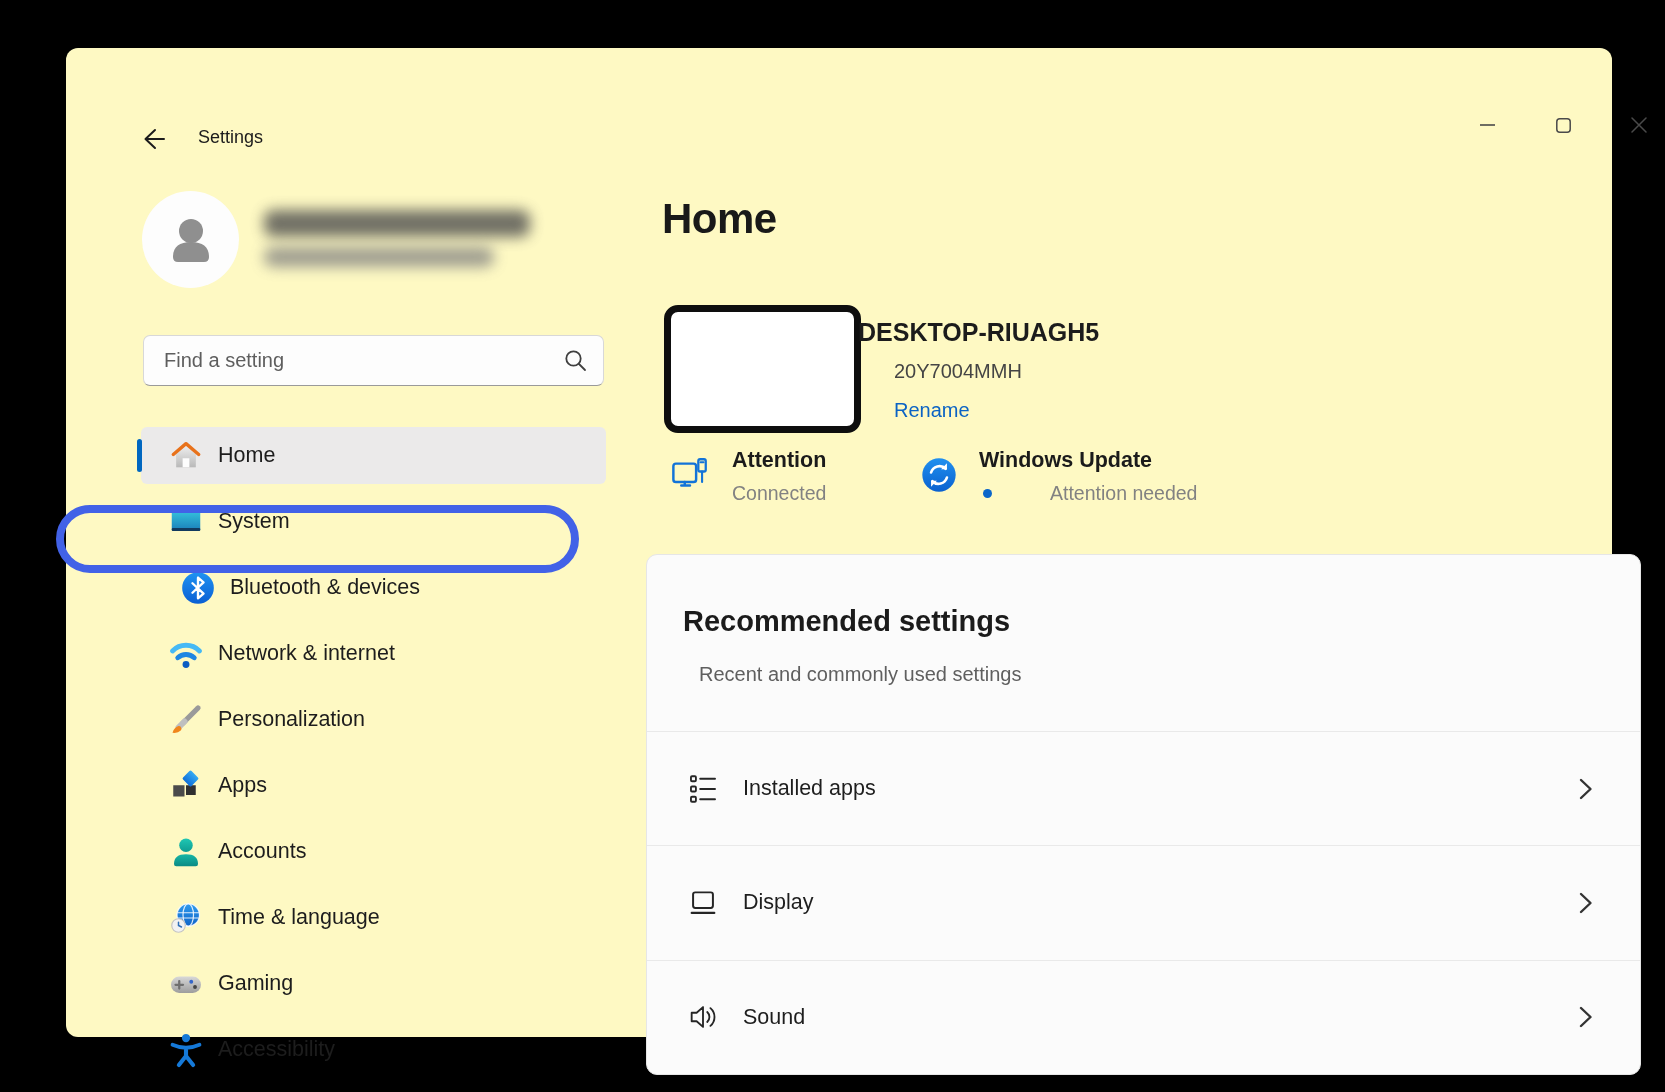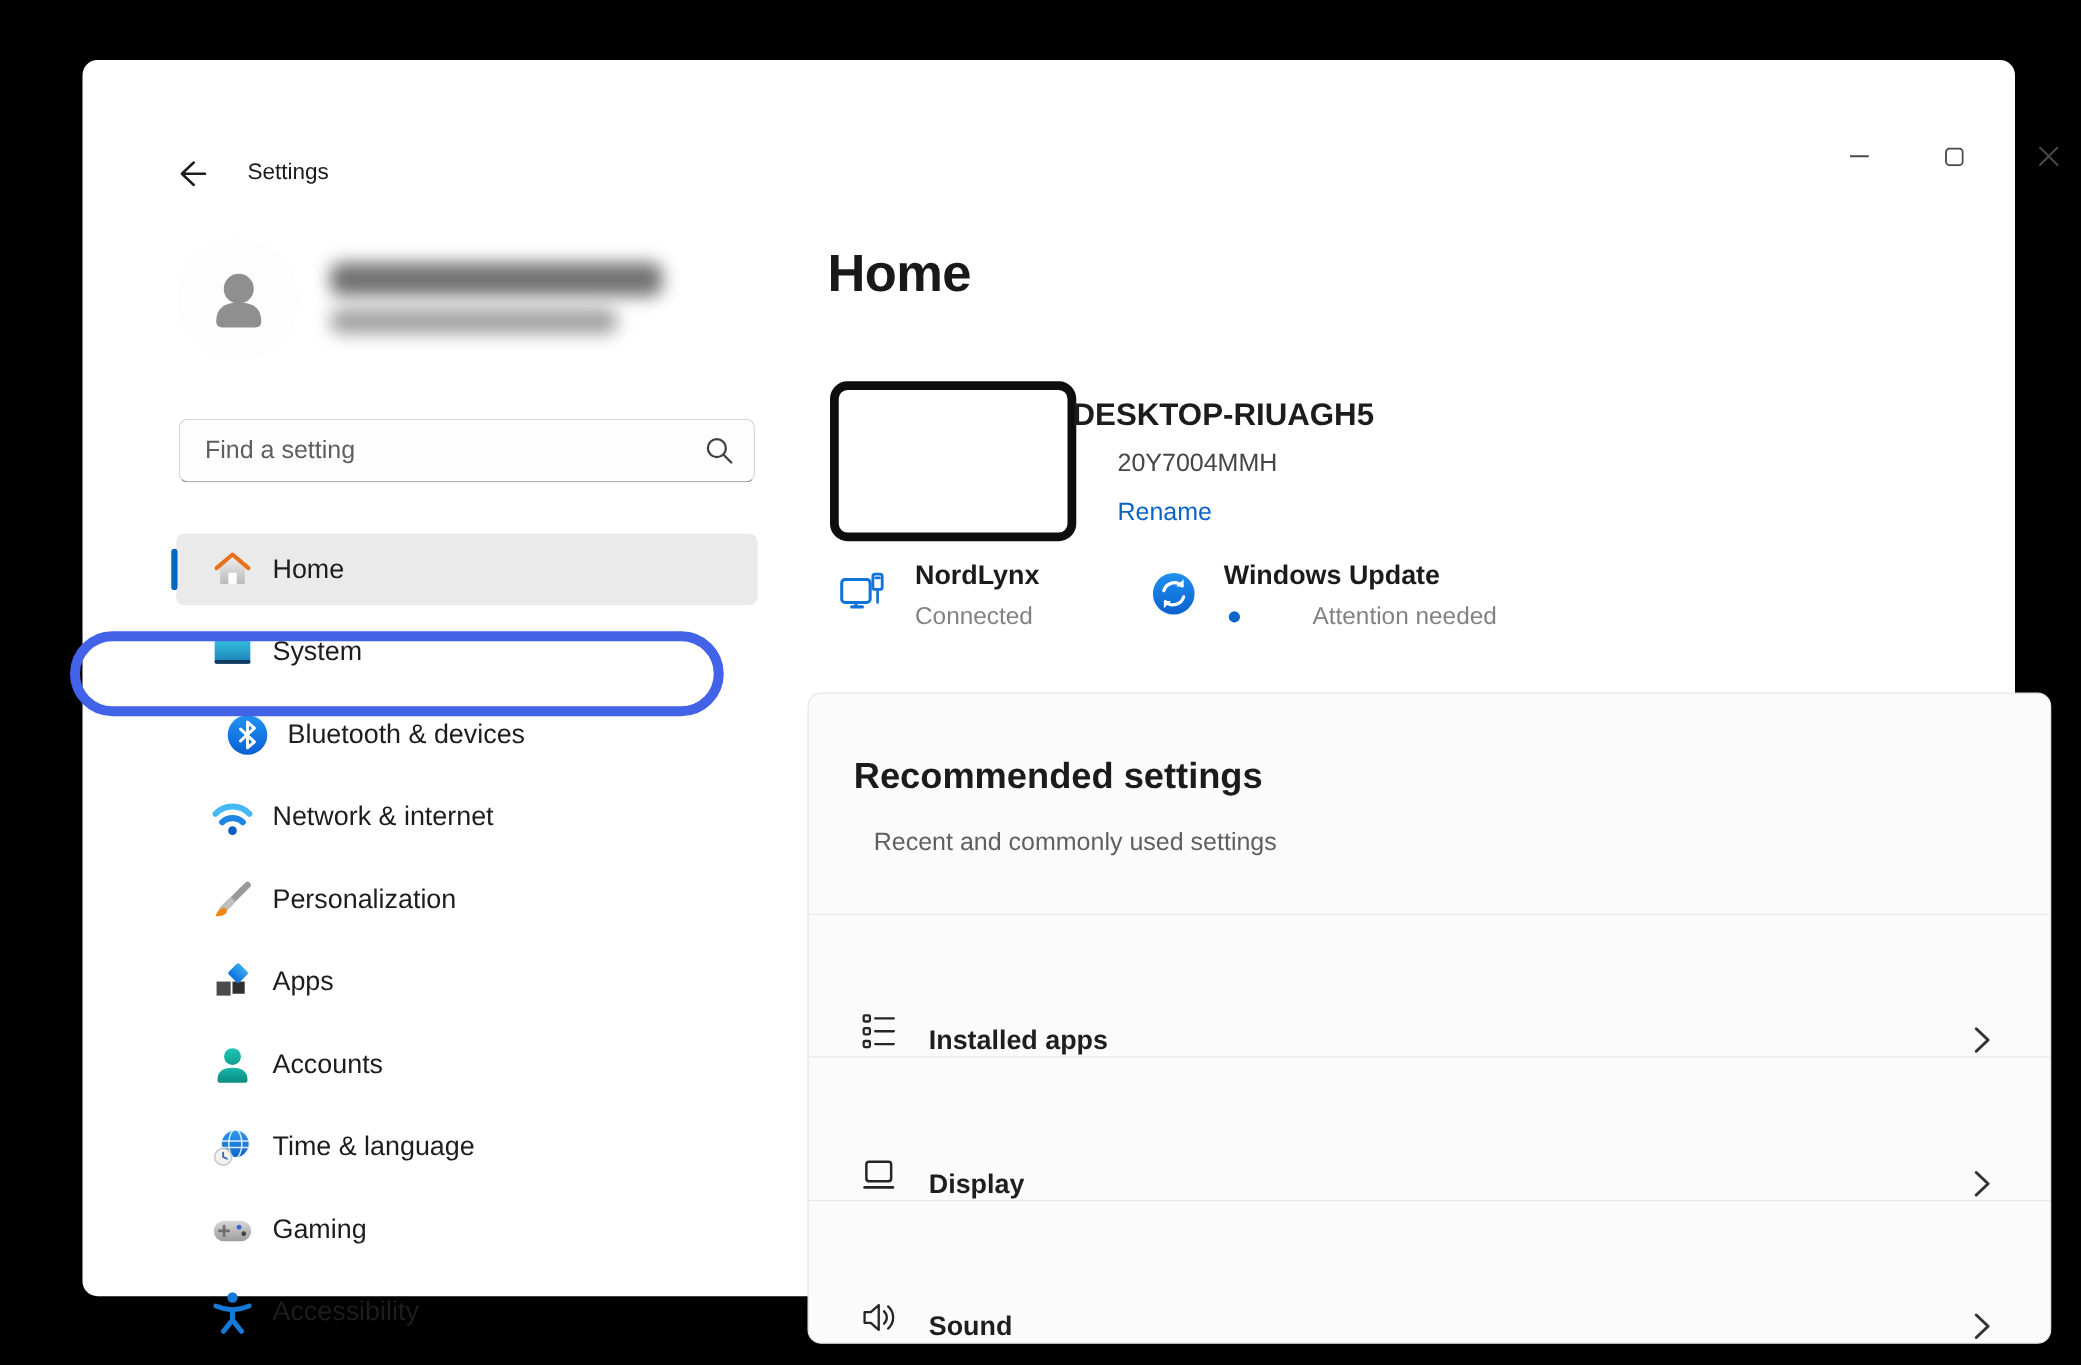--- a/index.html
+++ b/index.html
@@ -1,18 +1,18 @@
 <!DOCTYPE html>
 <html><head>
 <meta charset="utf-8">
 <style>
   html,body{margin:0;padding:0;background:#000;}
   .stage{position:relative;width:1665px;height:1092px;background:#000;overflow:hidden;
          font-family:"Liberation Sans","DejaVu Sans",sans-serif;-webkit-font-smoothing:antialiased;}
-  .window{position:absolute;left:66px;top:48px;width:1546px;height:989px;background:#ffffff;
+  .window{position:absolute;left:66px;top:48px;width:1546px;height:989px;background:#fef9c3;
           border-radius:12px;box-shadow:0 0 80px 20px rgba(0,0,0,.6);}
   
   .titlebar{position:absolute;left:0;top:0;width:100%;height:110px;}
   .back-btn{position:absolute;left:72px;top:76px;width:30px;height:30px;cursor:pointer;}
   .app-title{position:absolute;left:132px;top:79px;font-size:18px;color:#1b1b1b;}
   .caption{position:absolute;top:60px;width:48px;height:34px;display:flex;align-items:center;justify-content:center;}
   .cap-min{left:1398px;} .cap-max{left:1473px;} .cap-close{left:1549px;}
   
   .avatar{position:absolute;left:76px;top:143px;width:97px;height:97px;border-radius:50%;background:#fdfdfd;
           display:flex;align-items:center;justify-content:center;}
@@ -49,21 +49,21 @@
   .tile-t{position:absolute;font-size:21.5px;font-weight:700;color:#1b1b1b;white-space:nowrap;}
   .tile-s{position:absolute;font-size:19.5px;color:#828282;white-space:nowrap;}
   .att-dot{position:absolute;left:917px;top:441px;width:9px;height:9px;border-radius:50%;background:#0b66c9;}
   
   .card{position:absolute;left:580px;top:506px;width:995px;height:521px;background:#fbfbfb;
         border:1px solid #e6e6e6;border-radius:11px;box-sizing:border-box;overflow:hidden;}
   .card-head{position:relative;height:176px;}
   .card-title{position:absolute;left:36px;top:50px;font-size:29px;font-weight:700;color:#1b1b1b;}
   .card-sub{position:absolute;left:52px;top:108px;font-size:20px;color:#5f5f5f;}
   .card-rows{position:absolute;left:0;top:176px;right:0;bottom:0;display:flex;flex-direction:column;}
-  .crow{flex:1;display:flex;align-items:flex-end;border-top:1px solid #e9e9e9;cursor:pointer;font-weight:bold;}
+  .crow{flex:1;display:flex;align-items:center;border-top:1px solid #e9e9e9;cursor:pointer;}
   .crow-ic{width:40px;height:40px;margin-left:36px;flex:0 0 auto;display:flex;align-items:center;justify-content:center;}
   .crow-label{margin-left:20px;font-size:21.5px;color:#1e1e1e;flex:1;}
   .crow-chev{margin-right:44px;flex:0 0 auto;display:flex;}
   svg{display:block;}
 </style>
 </head>
 <body>
 
 <div class="stage">
   <div class="window">
@@ -292,21 +292,21 @@
     <div class="dev-rename">Rename</div>
 
     <div class="tile-ic" style="left:602px;top:405px;">
       <svg width="42" height="42" viewBox="0 0 48 48">
         <rect x="5" y="11" width="26" height="21" rx="3" fill="none" stroke="#1273d8" stroke-width="2.8"></rect>
         <path d="M14 36 h10 M18 32 v4" stroke="#1273d8" stroke-width="2.8" stroke-linecap="round"></path>
         <rect x="33.5" y="6" width="8.5" height="14" rx="2" fill="none" stroke="#1273d8" stroke-width="2.6"></rect>
         <path d="M36 9.5 h3.5 M37.8 20 v12" stroke="#1273d8" stroke-width="2.4" stroke-linecap="round"></path>
       </svg>
     </div>
-    <div class="tile-t" style="left:666px;top:400px;">NordLynx</div>
+    <div class="tile-t" style="left:666px;top:400px;">Attention</div>
     <div class="tile-s" style="left:666px;top:434px;">Connected</div>
 
     <div class="tile-ic" style="left:851px;top:405px;">
       <svg width="40" height="40" viewBox="0 0 48 48">
         <circle cx="24" cy="24" r="20" fill="url(#wuG)"></circle>
         <path d="M14.5 21 a10.5 10.5 0 0 1 17.5 -4.5" fill="none" stroke="#ffffff" stroke-width="3.2" stroke-linecap="round"></path>
         <path d="M33.5 27 a10.5 10.5 0 0 1 -17.5 4.5" fill="none" stroke="#ffffff" stroke-width="3.2" stroke-linecap="round"></path>
         <path d="M33.5 10 v7 h-7 Z" fill="#ffffff"></path>
         <path d="M14.5 38 v-7 h7 Z" fill="#ffffff"></path>
         <defs>

